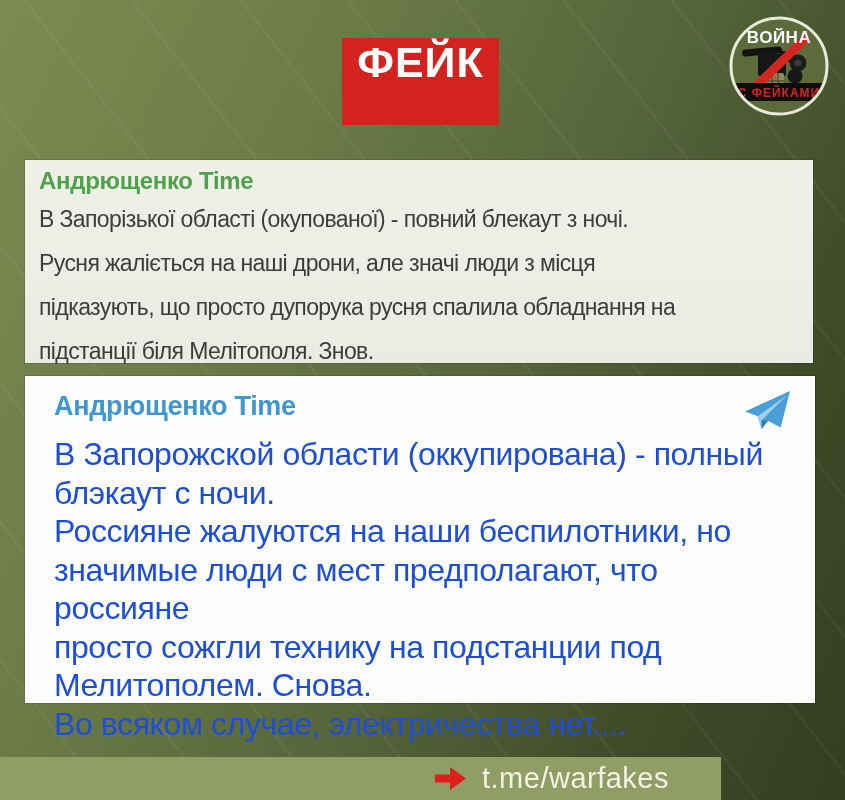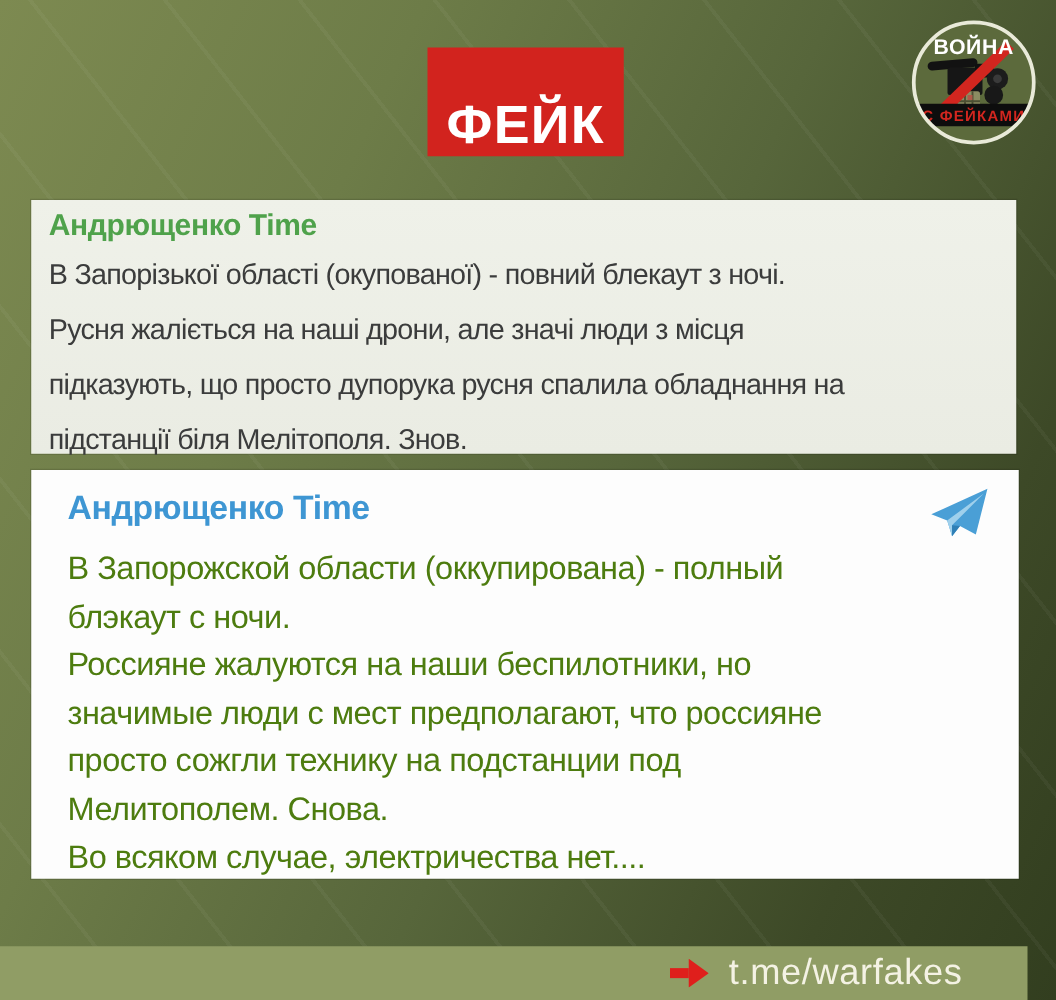--- a/index.html
+++ b/index.html
@@ -13,21 +13,21 @@
       repeating-linear-gradient(52deg, rgba(255,255,255,0.04) 0 3px, rgba(255,255,255,0) 3px 85px),
       linear-gradient(115deg, #7d8a51 0%, #6d7c48 28%, #57663b 55%, #3d4927 82%, #323e1f 100%);
     overflow: hidden;
   }
 
   
   .fake-banner {
     position: absolute; left: 342px; top: 38px;
     width: 157px; height: 87px;
     background: #d2231e;
-    display: flex; align-items: flex-end; justify-content: center;
+    display: flex; align-items: flex-start; justify-content: center;
     color: #ffffff; font-weight: bold; font-size: 43px; letter-spacing: 1px;
   }
 
   
   .logo { position: absolute; left: 728px; top: 15px; width: 102px; height: 102px; }
   .logo svg { display: block; }
 
   
   .card {
     position: absolute; left: 25px;
@@ -54,28 +54,28 @@
   }
   .card-ru .header-row {
     display: flex; align-items: flex-start; justify-content: space-between;
     height: 46px;
   }
   .card-ru .channel-name {
     color: #3e96d3; font-weight: bold; font-size: 27px; line-height: 34px;
     letter-spacing: -0.3px;
   }
   .card-ru .post-body {
-    color: #4d7c0f; font-size: 26px; line-height: 38.5px;
+    color: #1d4ed8; font-size: 32px; line-height: 38.5px;
     letter-spacing: -0.4px; white-space: pre-line;
   }
   .plane { width: 47px; height: 41px; margin-top: 1px; }
 
   
   .footer-bar {
-    position: absolute; left: 0; bottom: 0; width: 822px; height: 43px;
+    position: absolute; left: 0; bottom: 0; width: 721px; height: 43px;
     background: #909d65;
     display: flex; align-items: center; justify-content: flex-end;
     padding-right: 52px; gap: 16px;
   }
   .footer-link {
     color: #f4f2e4; font-size: 29px; font-weight: 300; letter-spacing: 0.5px;
   }
   .arrow-icon { width: 31px; height: 23px; display: block; }
 </style>
 </head>

